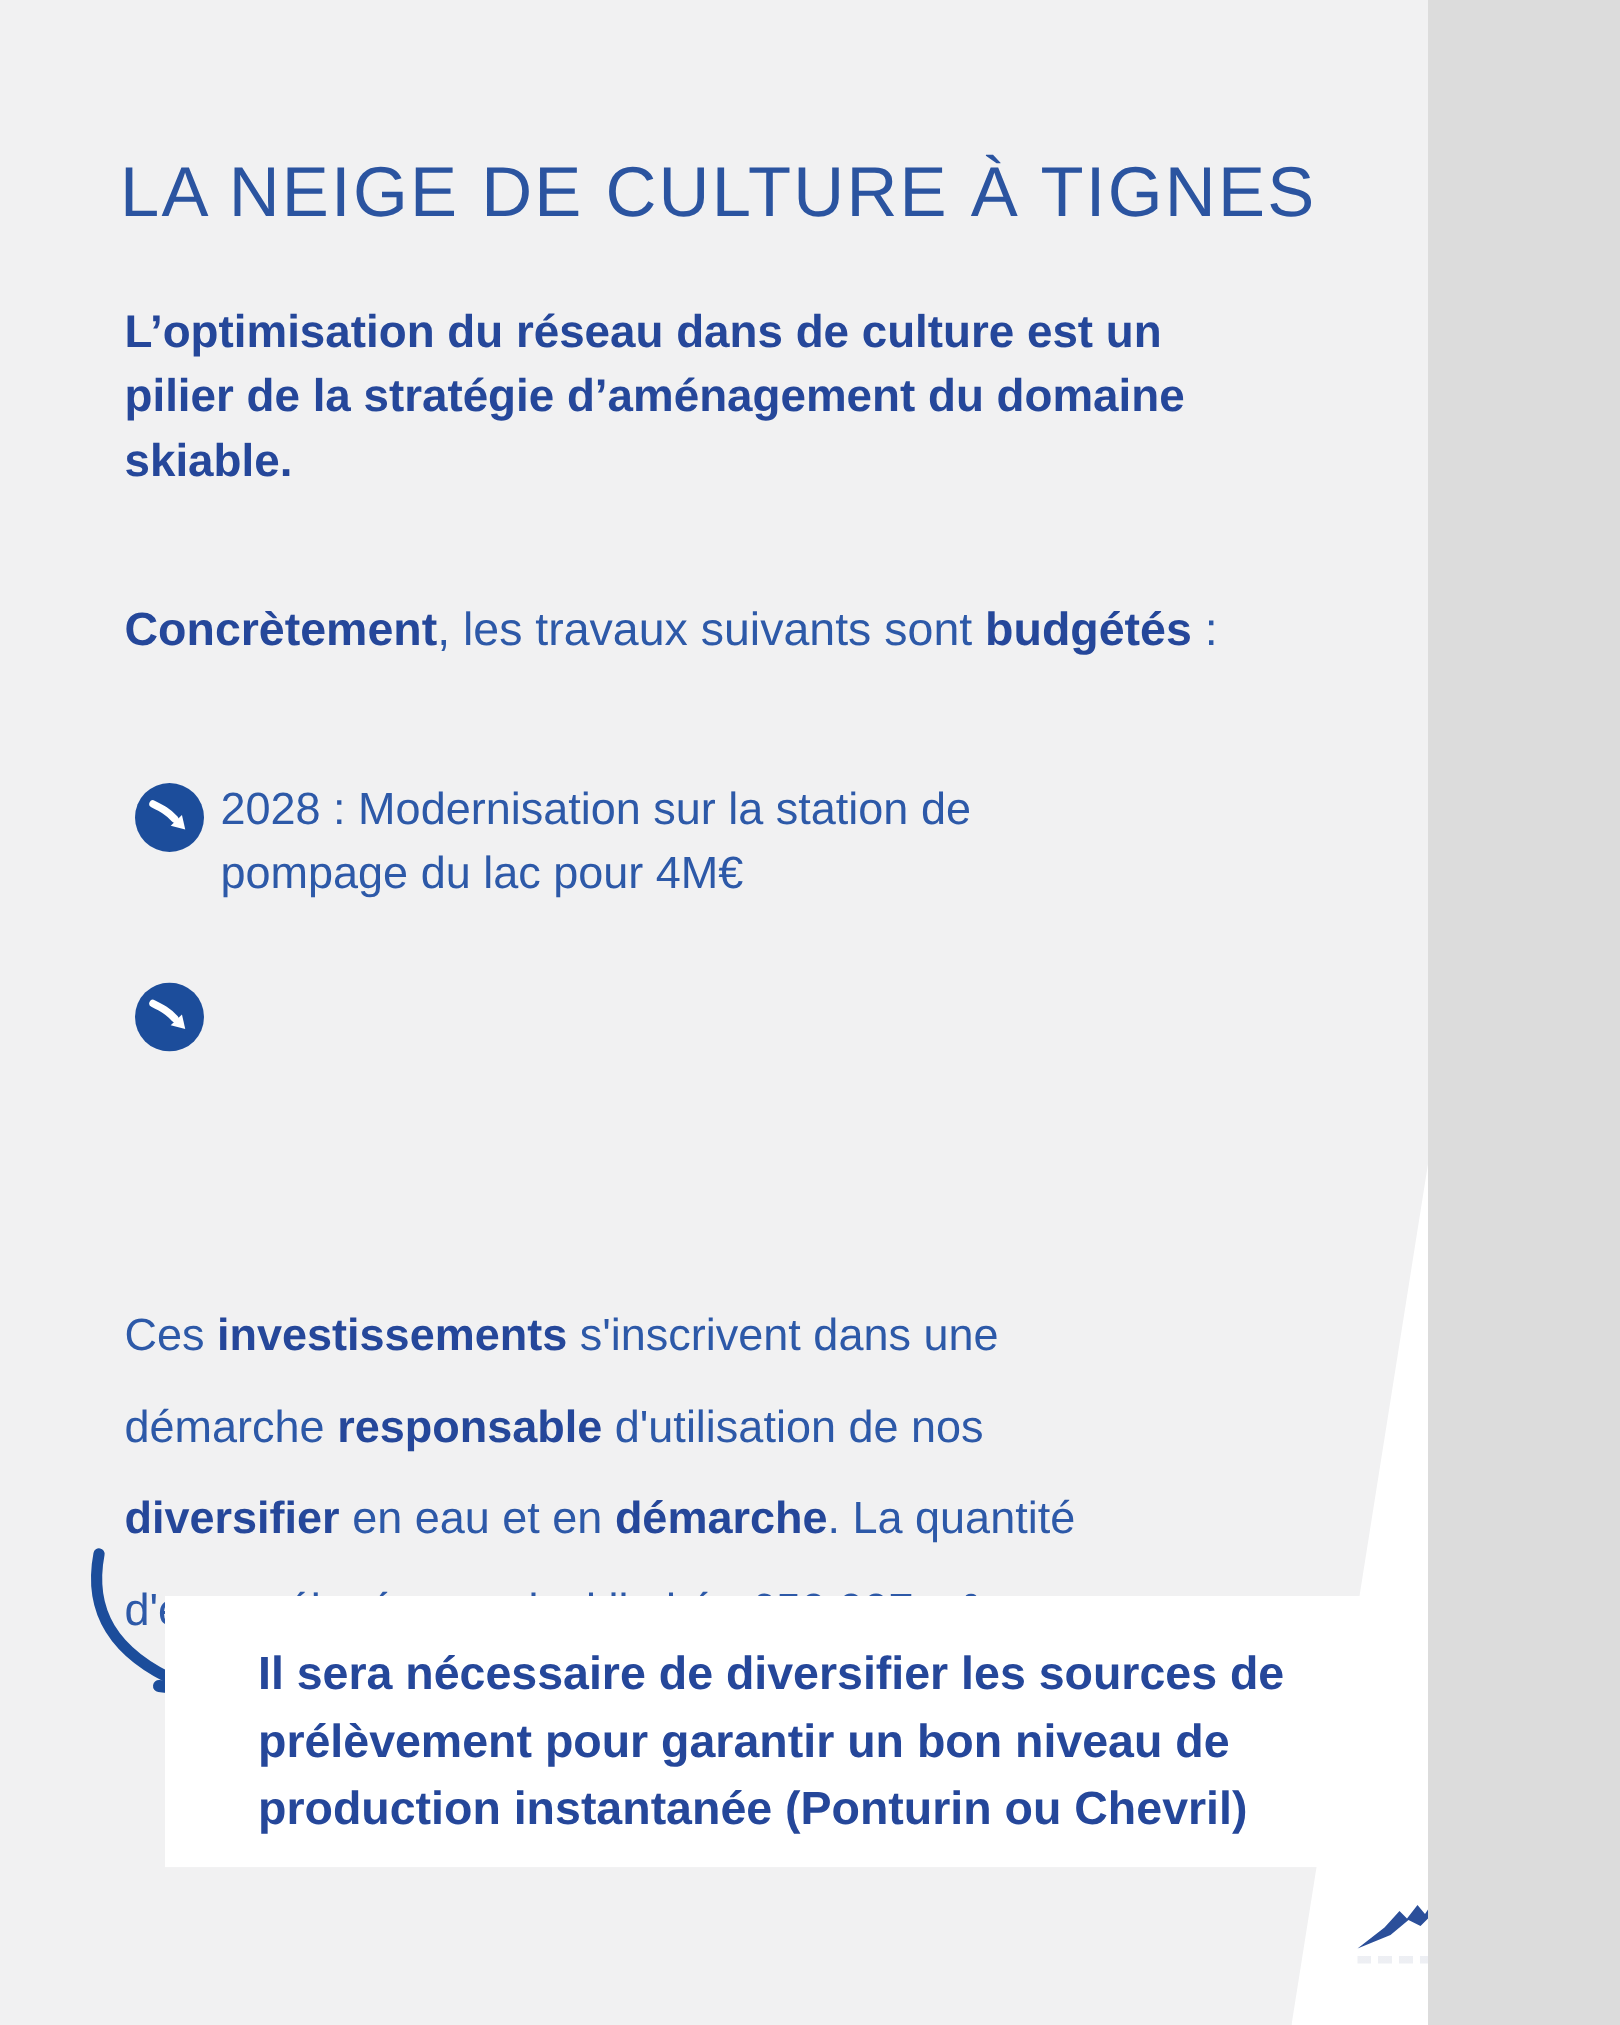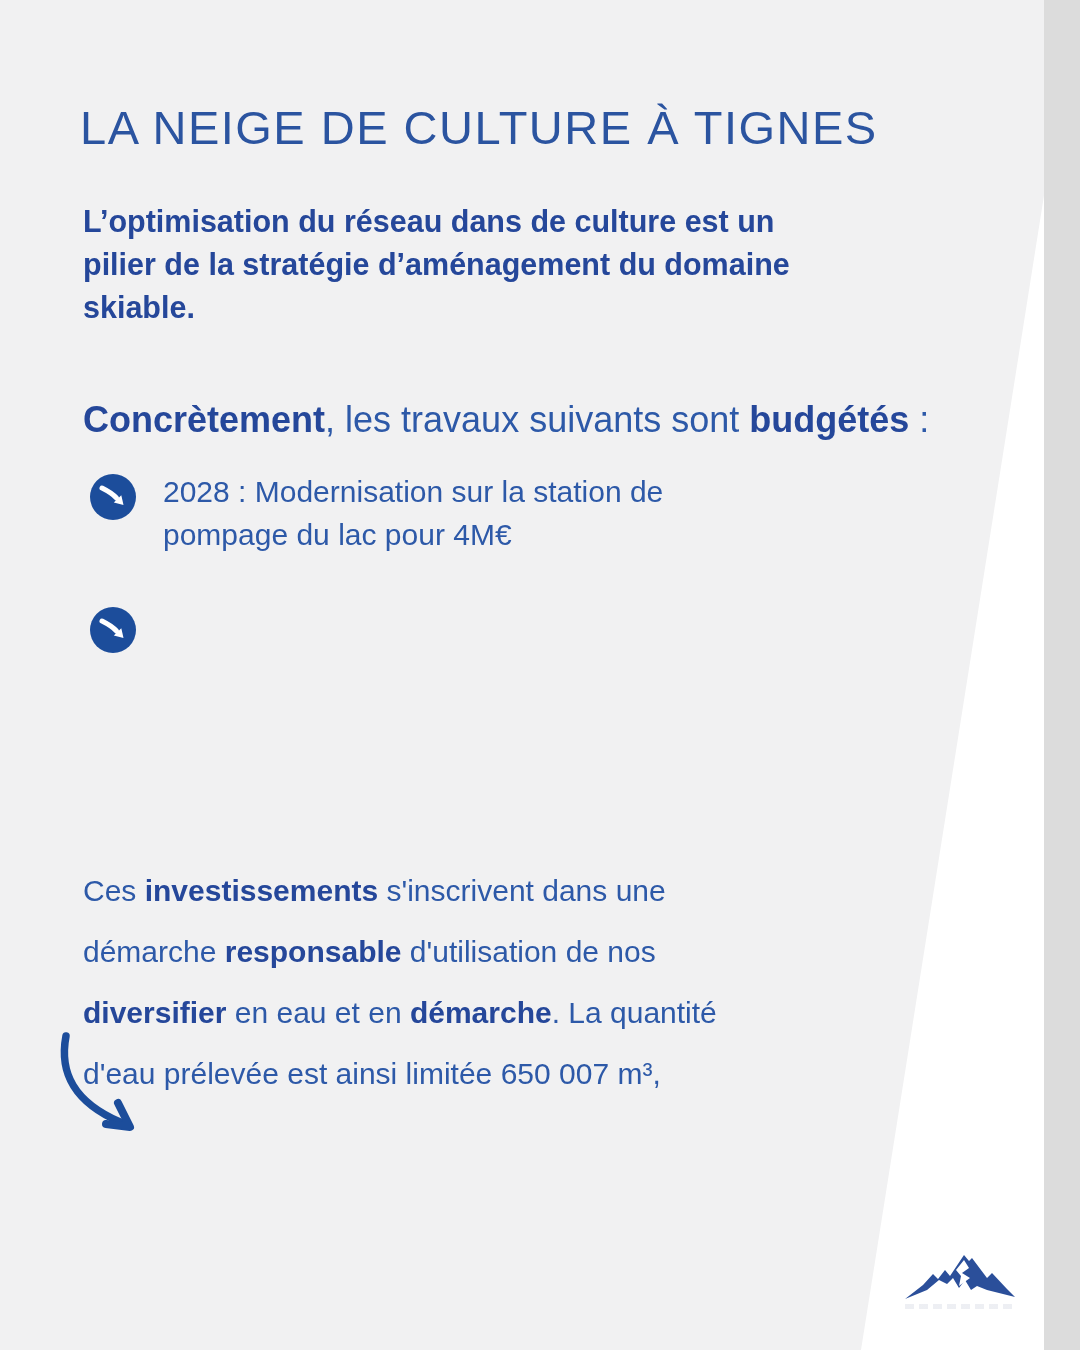--- a/index.html
+++ b/index.html
@@ -7,21 +7,21 @@
     --white:#ffffff;
     --blue-bold:#25479a;
     --blue-text:#2d59a8;
     --blue-title:#2b54a0;
     --blue-accent:#1c4d9b;
   }
   *{margin:0;padding:0;box-sizing:border-box;}
   html,body{background:#dcdcdc;}
   .canvas{
     position:relative;
-    width:1044px;height:1350px;
+    width:952px;height:1350px;
     background:var(--bg);
     overflow:hidden;
     font-family:"Liberation Sans", sans-serif;
   }
   .wedge{
     position:absolute;inset:0;
     background:var(--white);
     clip-path:polygon(1075px 0px, 1080px 0px, 1080px 1350px, 861px 1350px);
   }
   .title{
@@ -31,28 +31,29 @@
     white-space:pre-line;
   }
   .intro{
     position:absolute;left:83px;top:200px;
     font-size:30.5px;font-weight:bold;line-height:43px;
     color:var(--blue-bold);
     white-space:pre-line;
   }
   .lead{
     position:absolute;left:83px;top:398px;
-    font-size:36px;line-height:43px;
+    font-size:31px;line-height:43px;
     color:var(--blue-text);
     white-space:pre-line;
   }
   .bullet{
     position:absolute;left:90px;
-    display:flex;align-items:flex-start;gap:27px;
+    display:flex;align-items:flex-start;gap:11px;
     width:860px;
+    margin-top:48px;
   }
   .bullet .bicon{
     flex:0 0 46px;width:46px;height:46px;margin-top:4px;
   }
   .bullet .btext{
     font-size:30px;line-height:43px;color:var(--blue-text);
     white-space:pre-line;
   }
   .b1{top:470px;}
   .b2{top:603px;}
@@ -132,20 +133,25 @@
 </span><span class="seg-b">diversifier</span><span> en eau et en </span><span class="seg-b">démarche</span><span>. La quantité
 d'eau prélevée est ainsi limitée 650 007 m³,</span></p>
 
   <div class="curve-arrow">
     <svg width="100" height="112" viewBox="0 0 100 112">
       <path d="M24 10 C 17 47, 32 76, 78 96" stroke="#1c4d9b" stroke-width="7.5" fill="none" stroke-linecap="round"></path>
       <path d="M76 77 L88 101 L64 98" stroke="#1c4d9b" stroke-width="8" fill="none" stroke-linecap="round" stroke-linejoin="round"></path>
     </svg>
   </div>
 
+  <div class="callout">
+    <p class="callout-text">Il sera nécessaire de diversifier les sources de
+prélèvement pour garantir un bon niveau de
+production instantanée (Ponturin ou Chevril)</p>
+  </div>
 
   <div class="logo">
     <svg width="114" height="50" viewBox="0 0 114 50">
       <path d="M2 47 L20 33 L30 22 L35 27 L42 18 L47 24 L61 3 L66 9 L69 6 L84 26 L89 21 L104 37 L112 45 L96 41 L84 38 L74 34 L68 38 L62 28 L56 36 L50 26 L44 32 L36 28 L24 38 Z" fill="#2b4f9a"></path>
       <polygon points="61,8 66,16 59,21 67,26 56,34 58,24 53,18" fill="#ffffff"></polygon>
     </svg>
     <div class="wordmark"></div>
   </div>
 
 </div>

